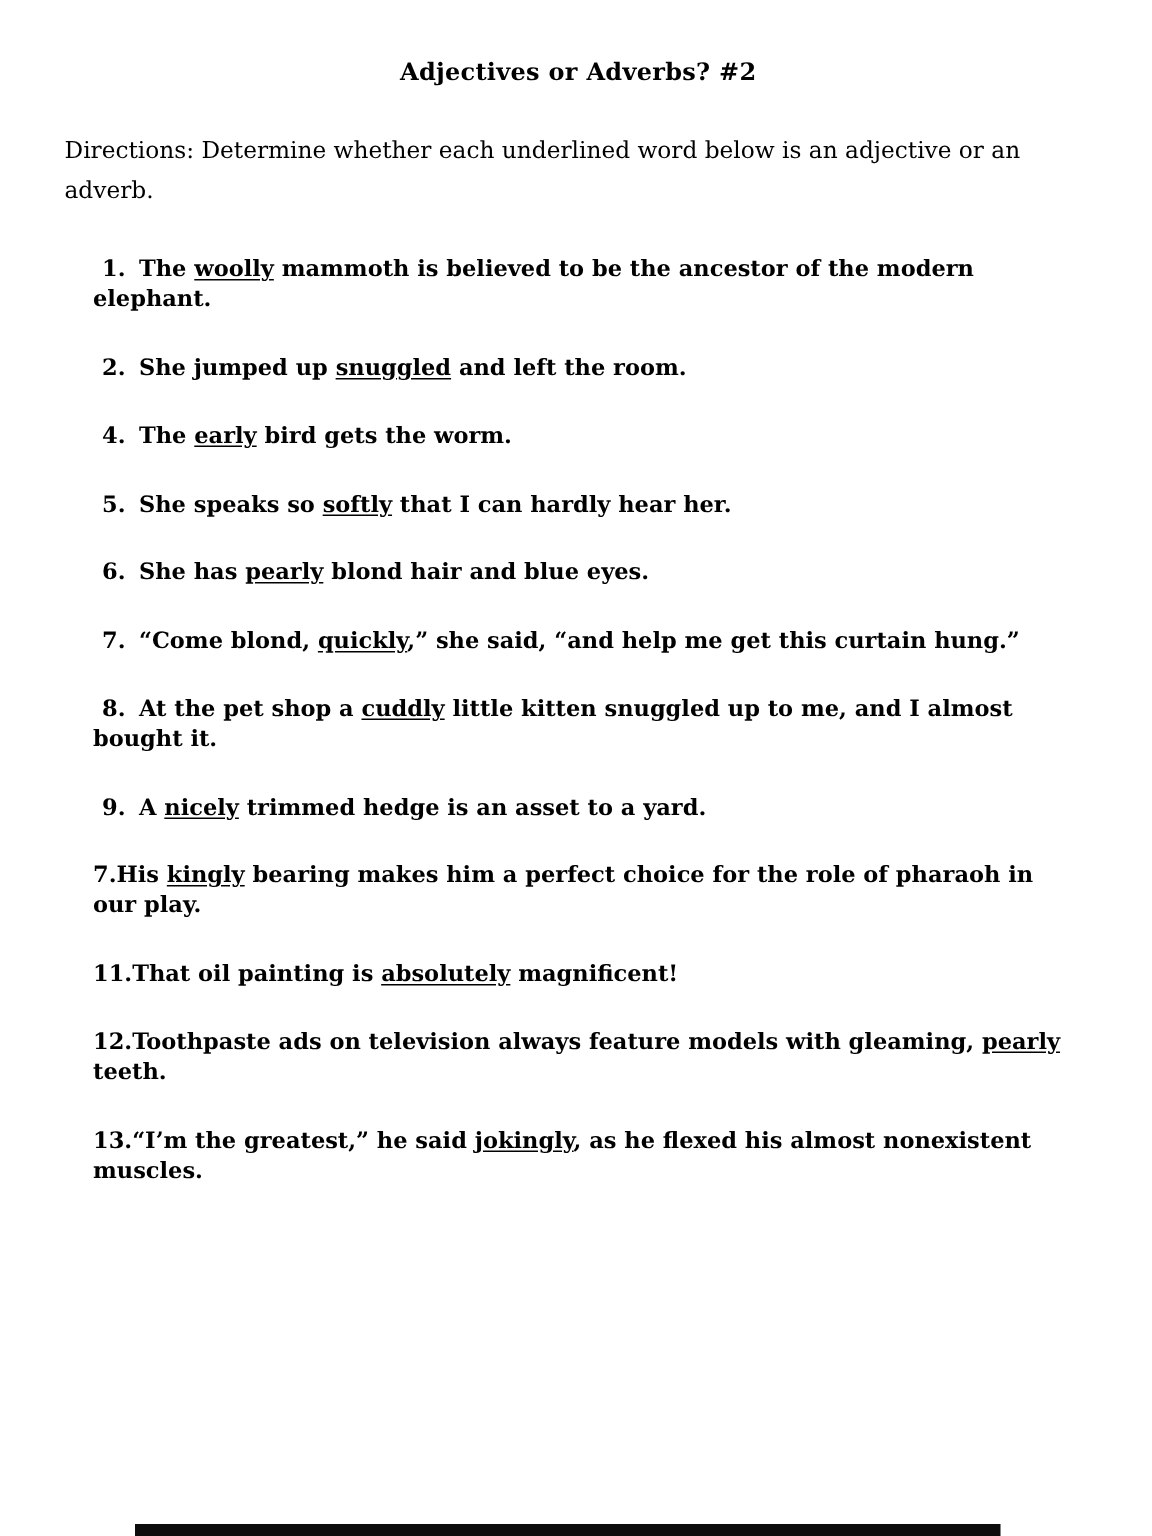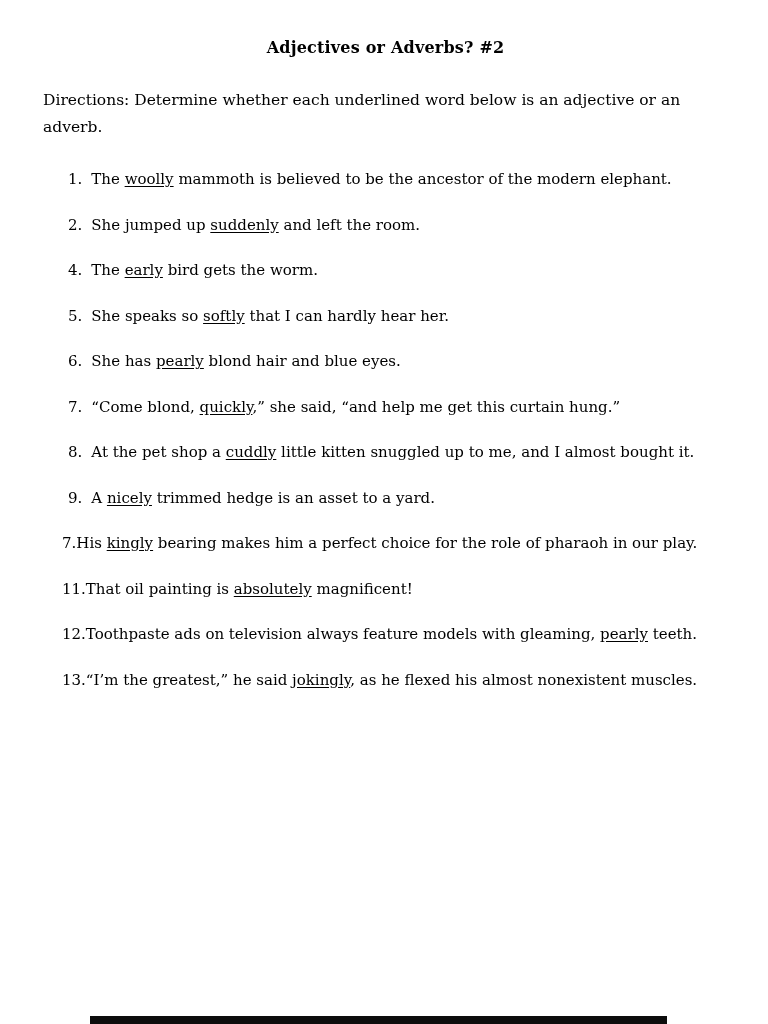--- a/index.html
+++ b/index.html
@@ -39,20 +39,21 @@
   }
   .list {
     padding-left: 19px;  
     padding-right: 14px;
   }
   .item {
     font-size: 15px;
     line-height: 20px;
     margin: 0 0 25.5px 0;
     white-space: pre-wrap;
+    font-weight: bold;
   }
   .num.gap {
     margin-left: 6px;
     margin-right: 9px;
   }
   .num.tight {
     margin-left: 0;
     margin-right: 0;
   }
   .word {
@@ -73,21 +74,21 @@
 
 <div class="sheet">
 
   <h1 class="title">Adjectives or Adverbs? #2</h1>
 
   <p class="directions"><b>Directions</b><span>: Determine whether each underlined word below is an adjective or an adverb.</span></p>
 
   <div class="list">
   <p class="item"><span class="num gap">1.</span><span class="pre">The </span><span class="word">woolly</span><span class="post"> mammoth is believed to be the ancestor of the modern elephant.</span></p>
 
-  <p class="item"><span class="num gap">2.</span><span class="pre">She jumped up </span><span class="word">suddenly</span><span class="post"> and left the room.</span></p>
+  <p class="item"><span class="num gap">2.</span><span class="pre">She jumped up </span><span class="word">snuggled</span><span class="post"> and left the room.</span></p>
 
 
   <p class="item"><span class="num gap">4.</span><span class="pre">The </span><span class="word">early</span><span class="post"> bird gets the worm.</span></p>
 
   <p class="item"><span class="num gap">5.</span><span class="pre">She speaks so </span><span class="word">softly</span><span class="post"> that I can hardly hear her.</span></p>
 
   <p class="item"><span class="num gap">6.</span><span class="pre">She has </span><span class="word">pearly</span><span class="post"> blond hair and blue eyes.</span></p>
 
   <p class="item"><span class="num gap">7.</span><span class="pre">“Come blond, </span><span class="word">quickly</span><span class="post">,” she said, “and help me get this curtain hung.”</span></p>
 

